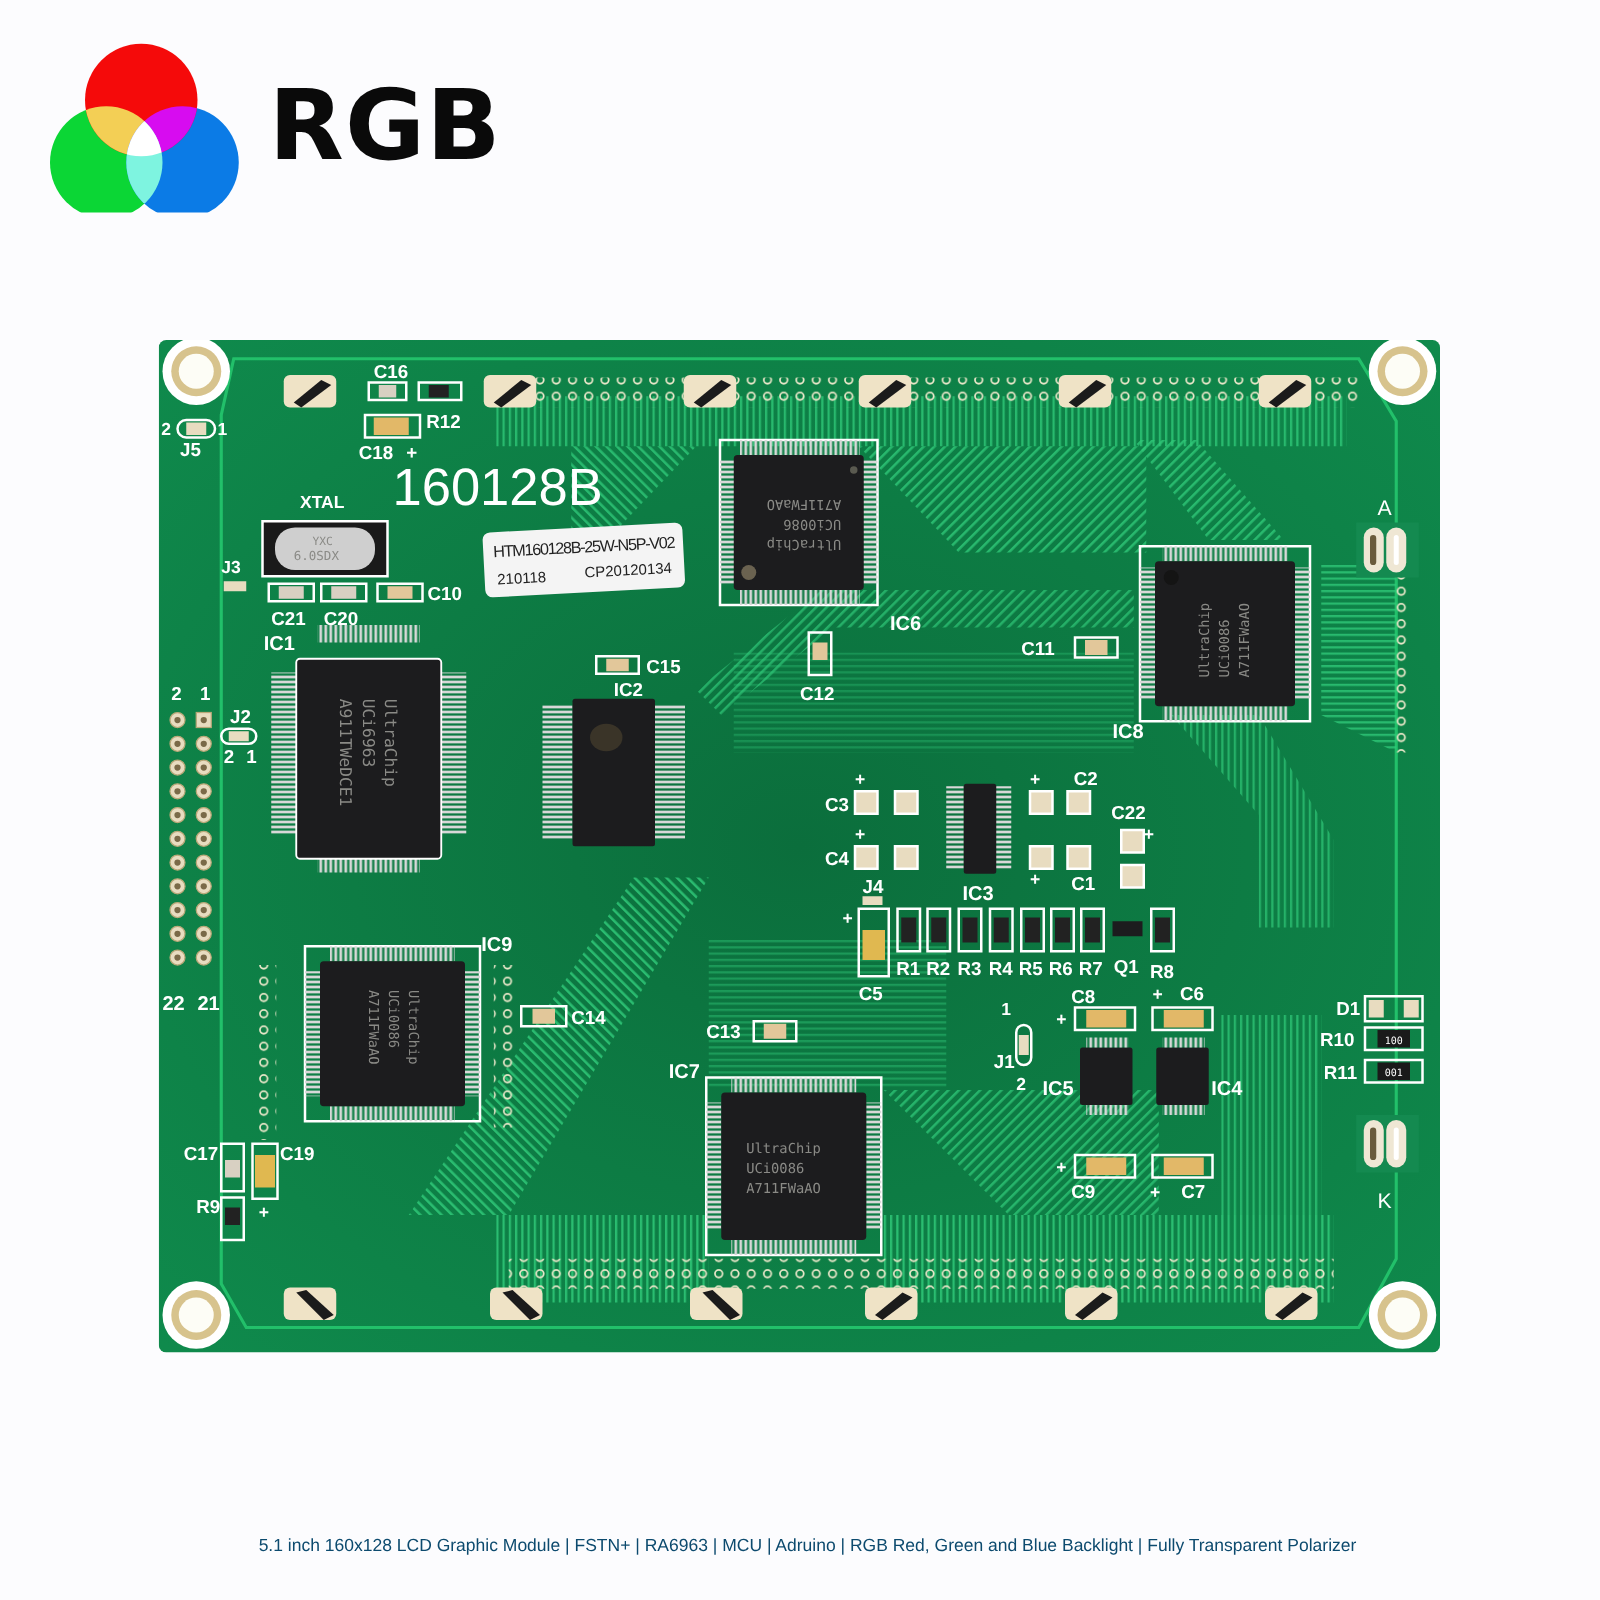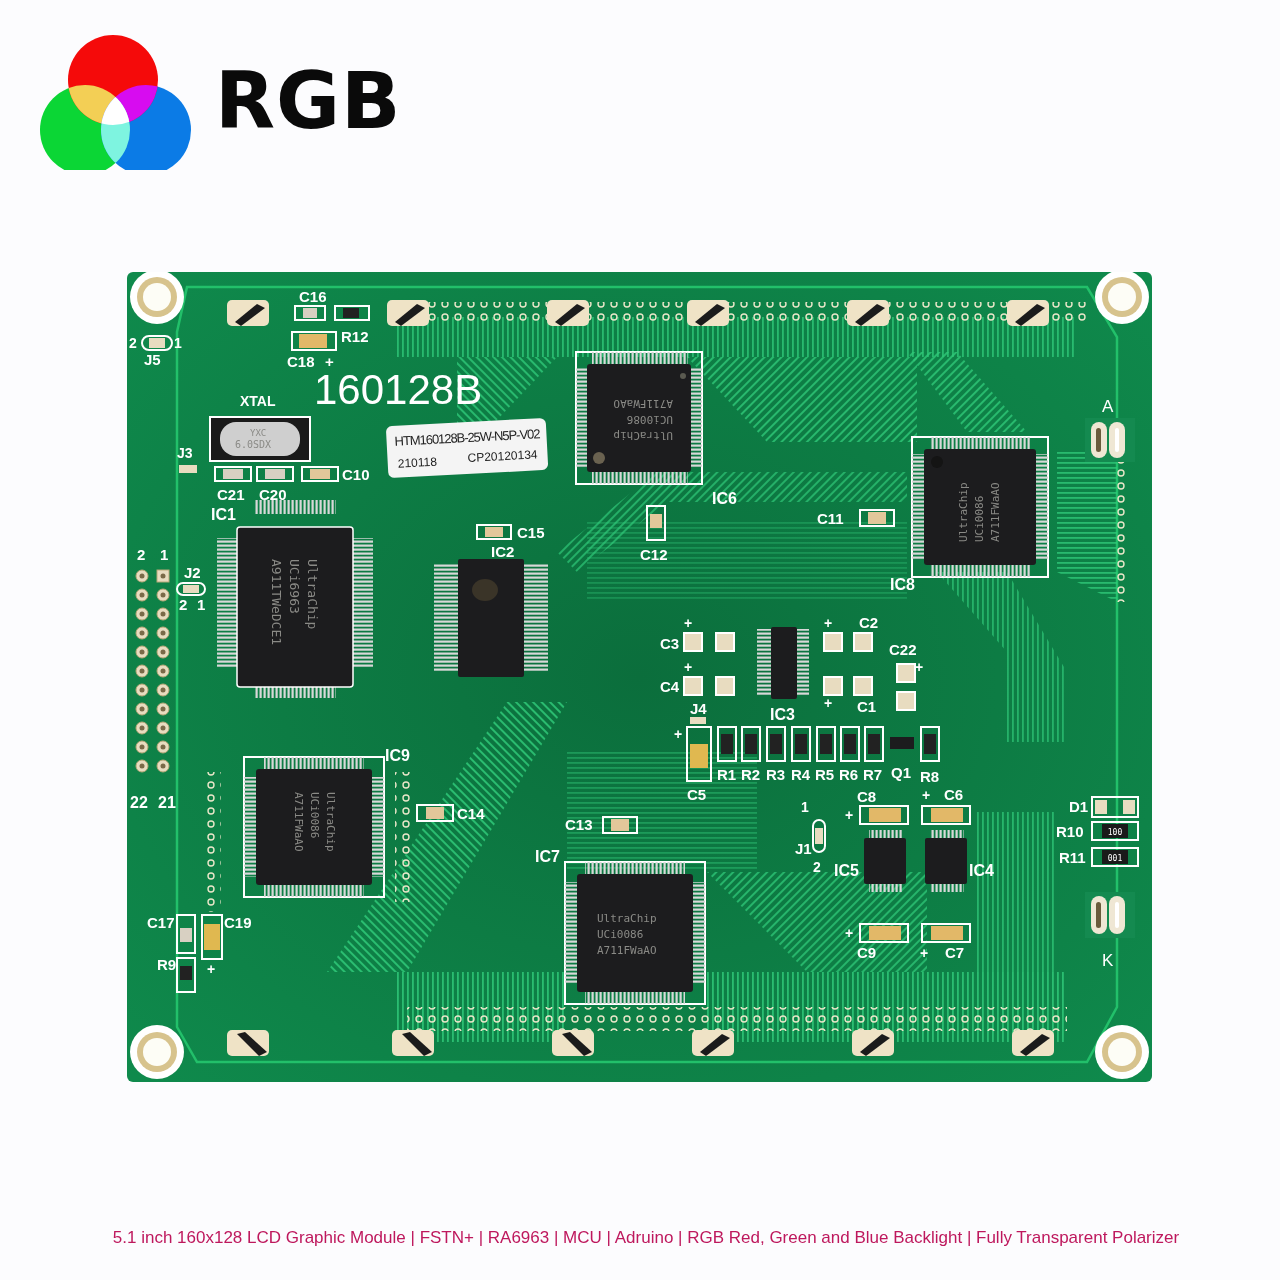--- a/index.html
+++ b/index.html
@@ -1,20 +1,20 @@
 <!DOCTYPE html>
 <html><head>
 <meta charset="utf-8">
 <style>
   html,body{margin:0;padding:0;}
   body{width:1280px;height:1280px;background:#fcfcfe;position:relative;overflow:hidden;font-family:"Liberation Sans",sans-serif;}
   .abs{position:absolute;text-align:right;}
   #logo{left:38px;top:30px;width:160px;height:140px;}
   #logo-text{left:215px;top:62px;font-family:"DejaVu Sans",sans-serif;font-weight:bold;font-size:78px;line-height:78px;color:#0a0a0a;letter-spacing:1px;}
-  #caption{left:0;right:0;top:1228px;text-align:center;font-size:17px;color:#be185d;padding-left:12px;}
+  #caption{left:0;right:0;top:1228px;text-align:center;font-size:14px;color:#0c4a6e;padding-left:12px;}
   #pcb{left:127px;top:272px;width:1025px;height:938px;}
   .silk{font-family:"Liberation Sans",sans-serif;font-weight:bold;fill:#ffffff;}
   .chiptext{font-family:"DejaVu Sans Mono",monospace;fill:#8a8a86;}
   svg text{user-select:none;}
 </style>
 </head>
 <body>
 
 <div class="abs" id="logo">
   <svg width="160" height="140" viewBox="0 0 160 140">

